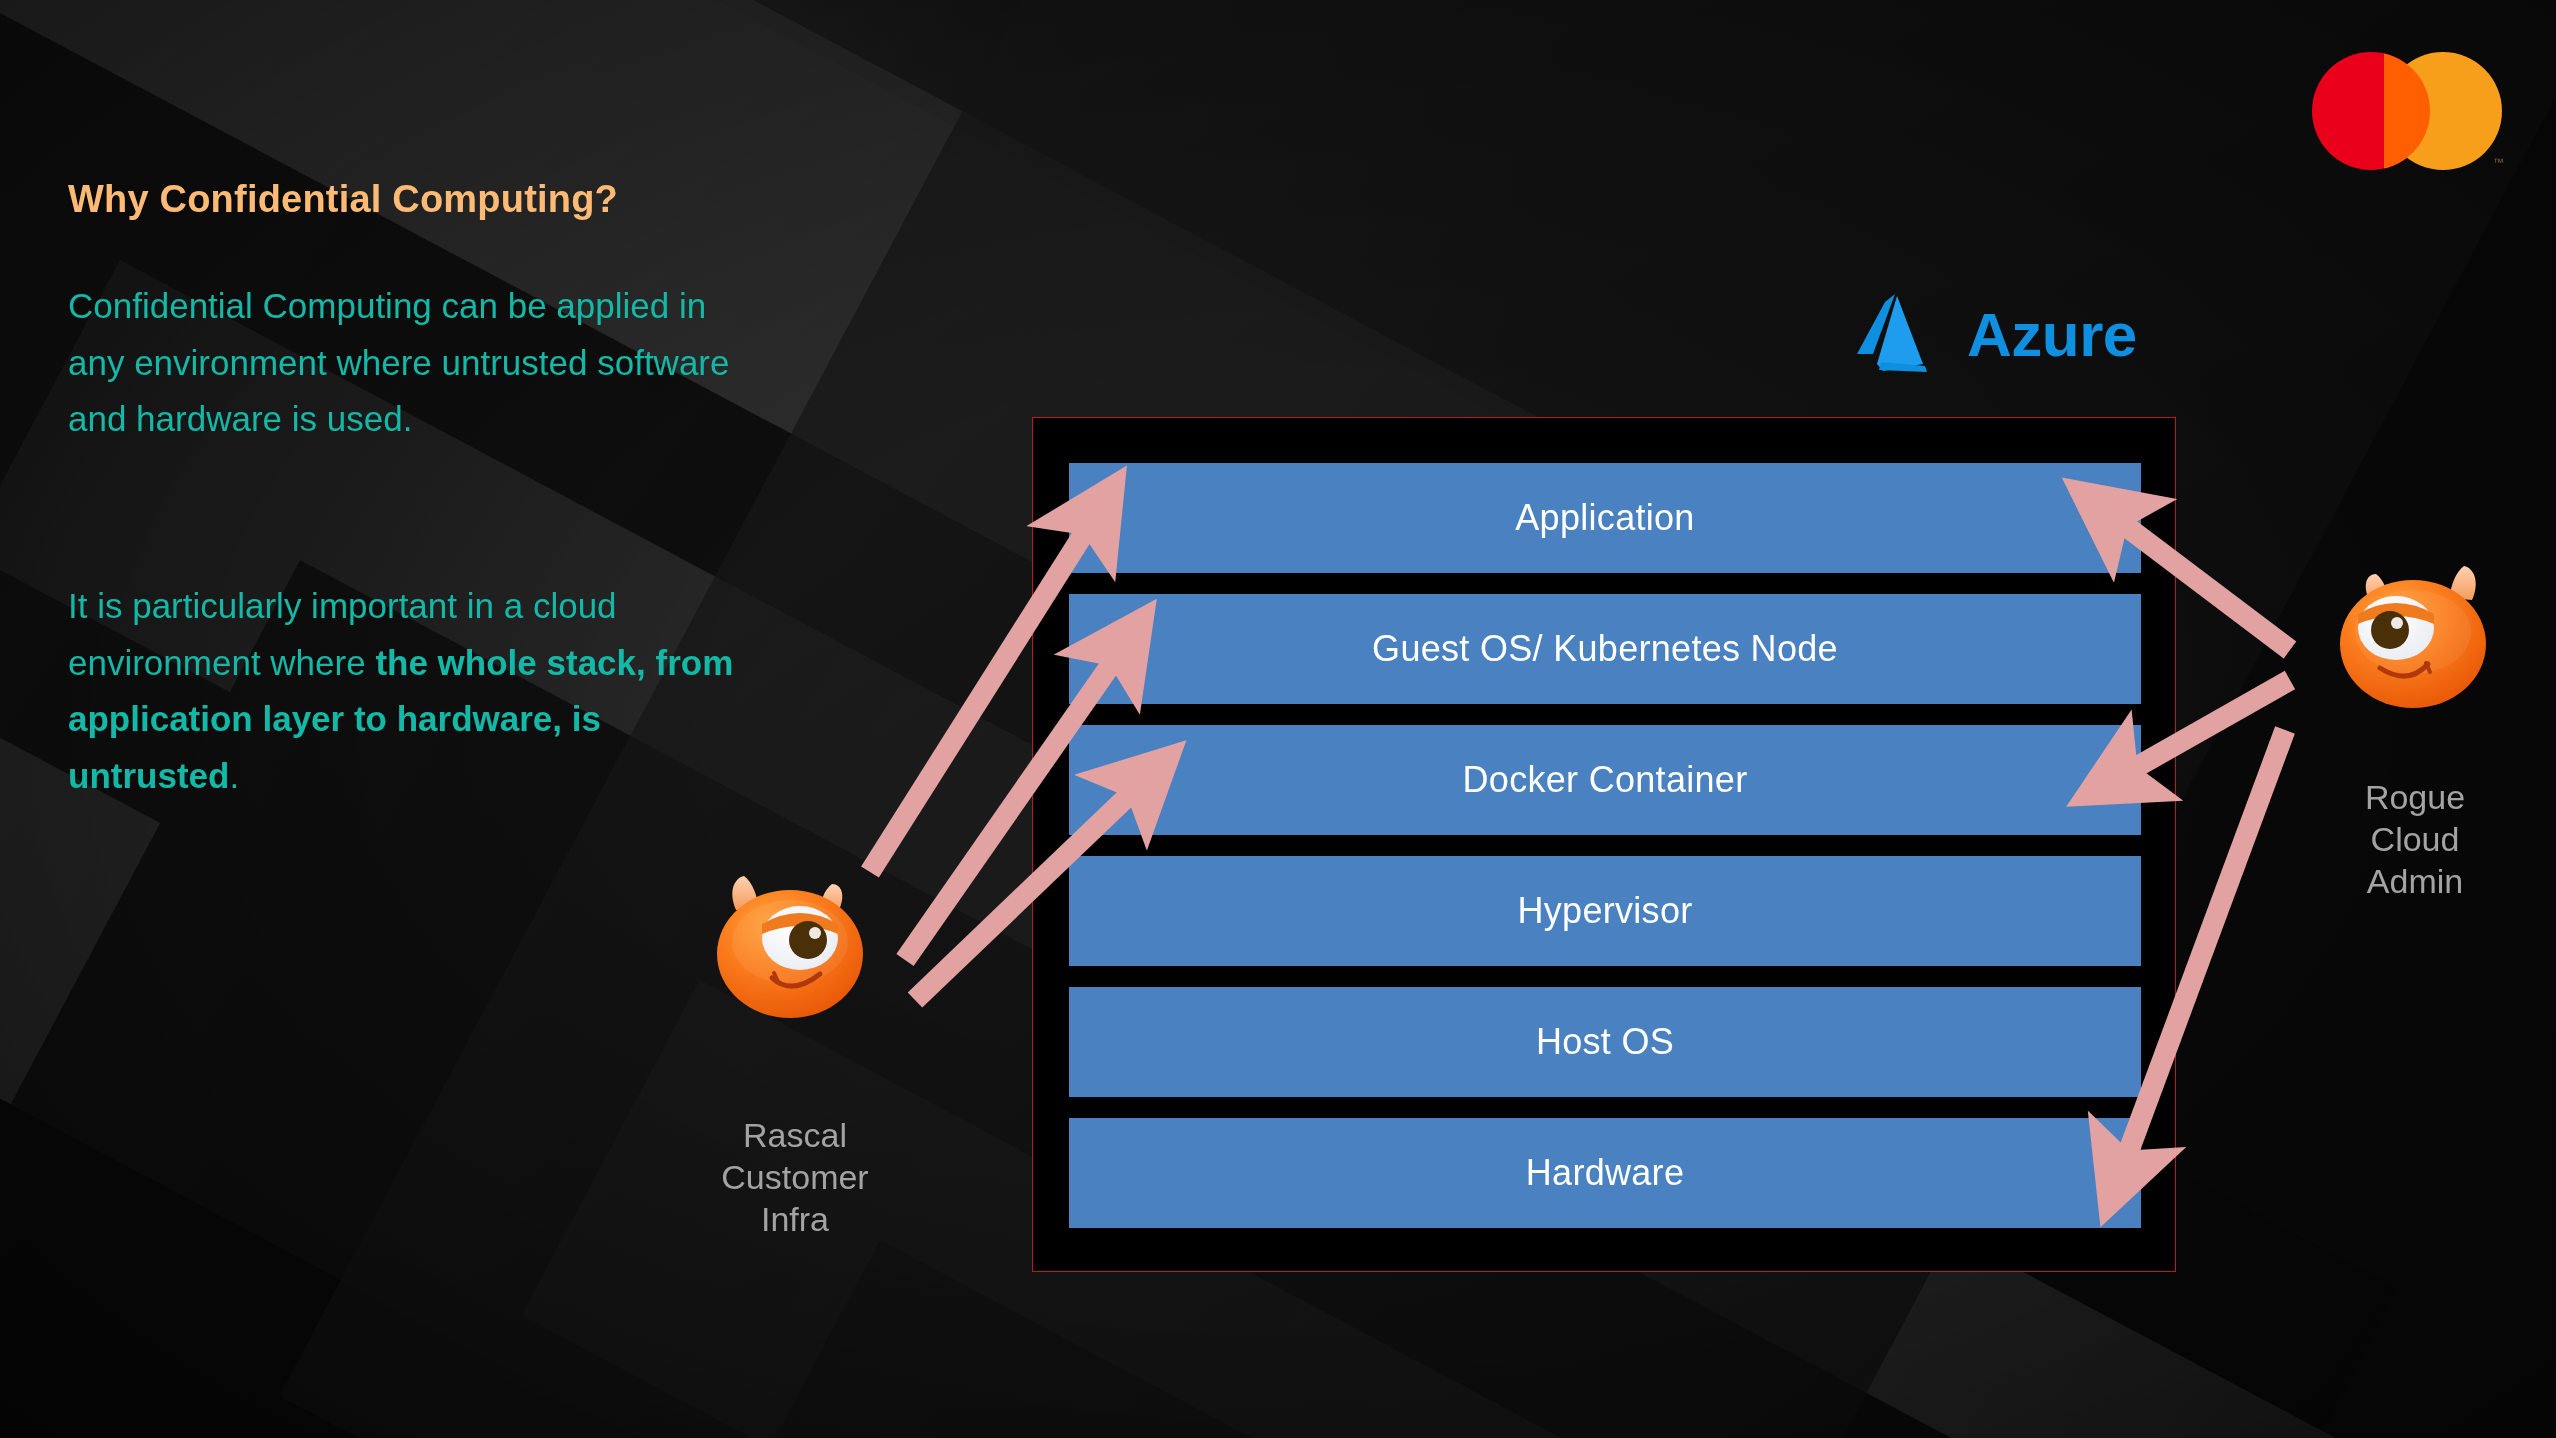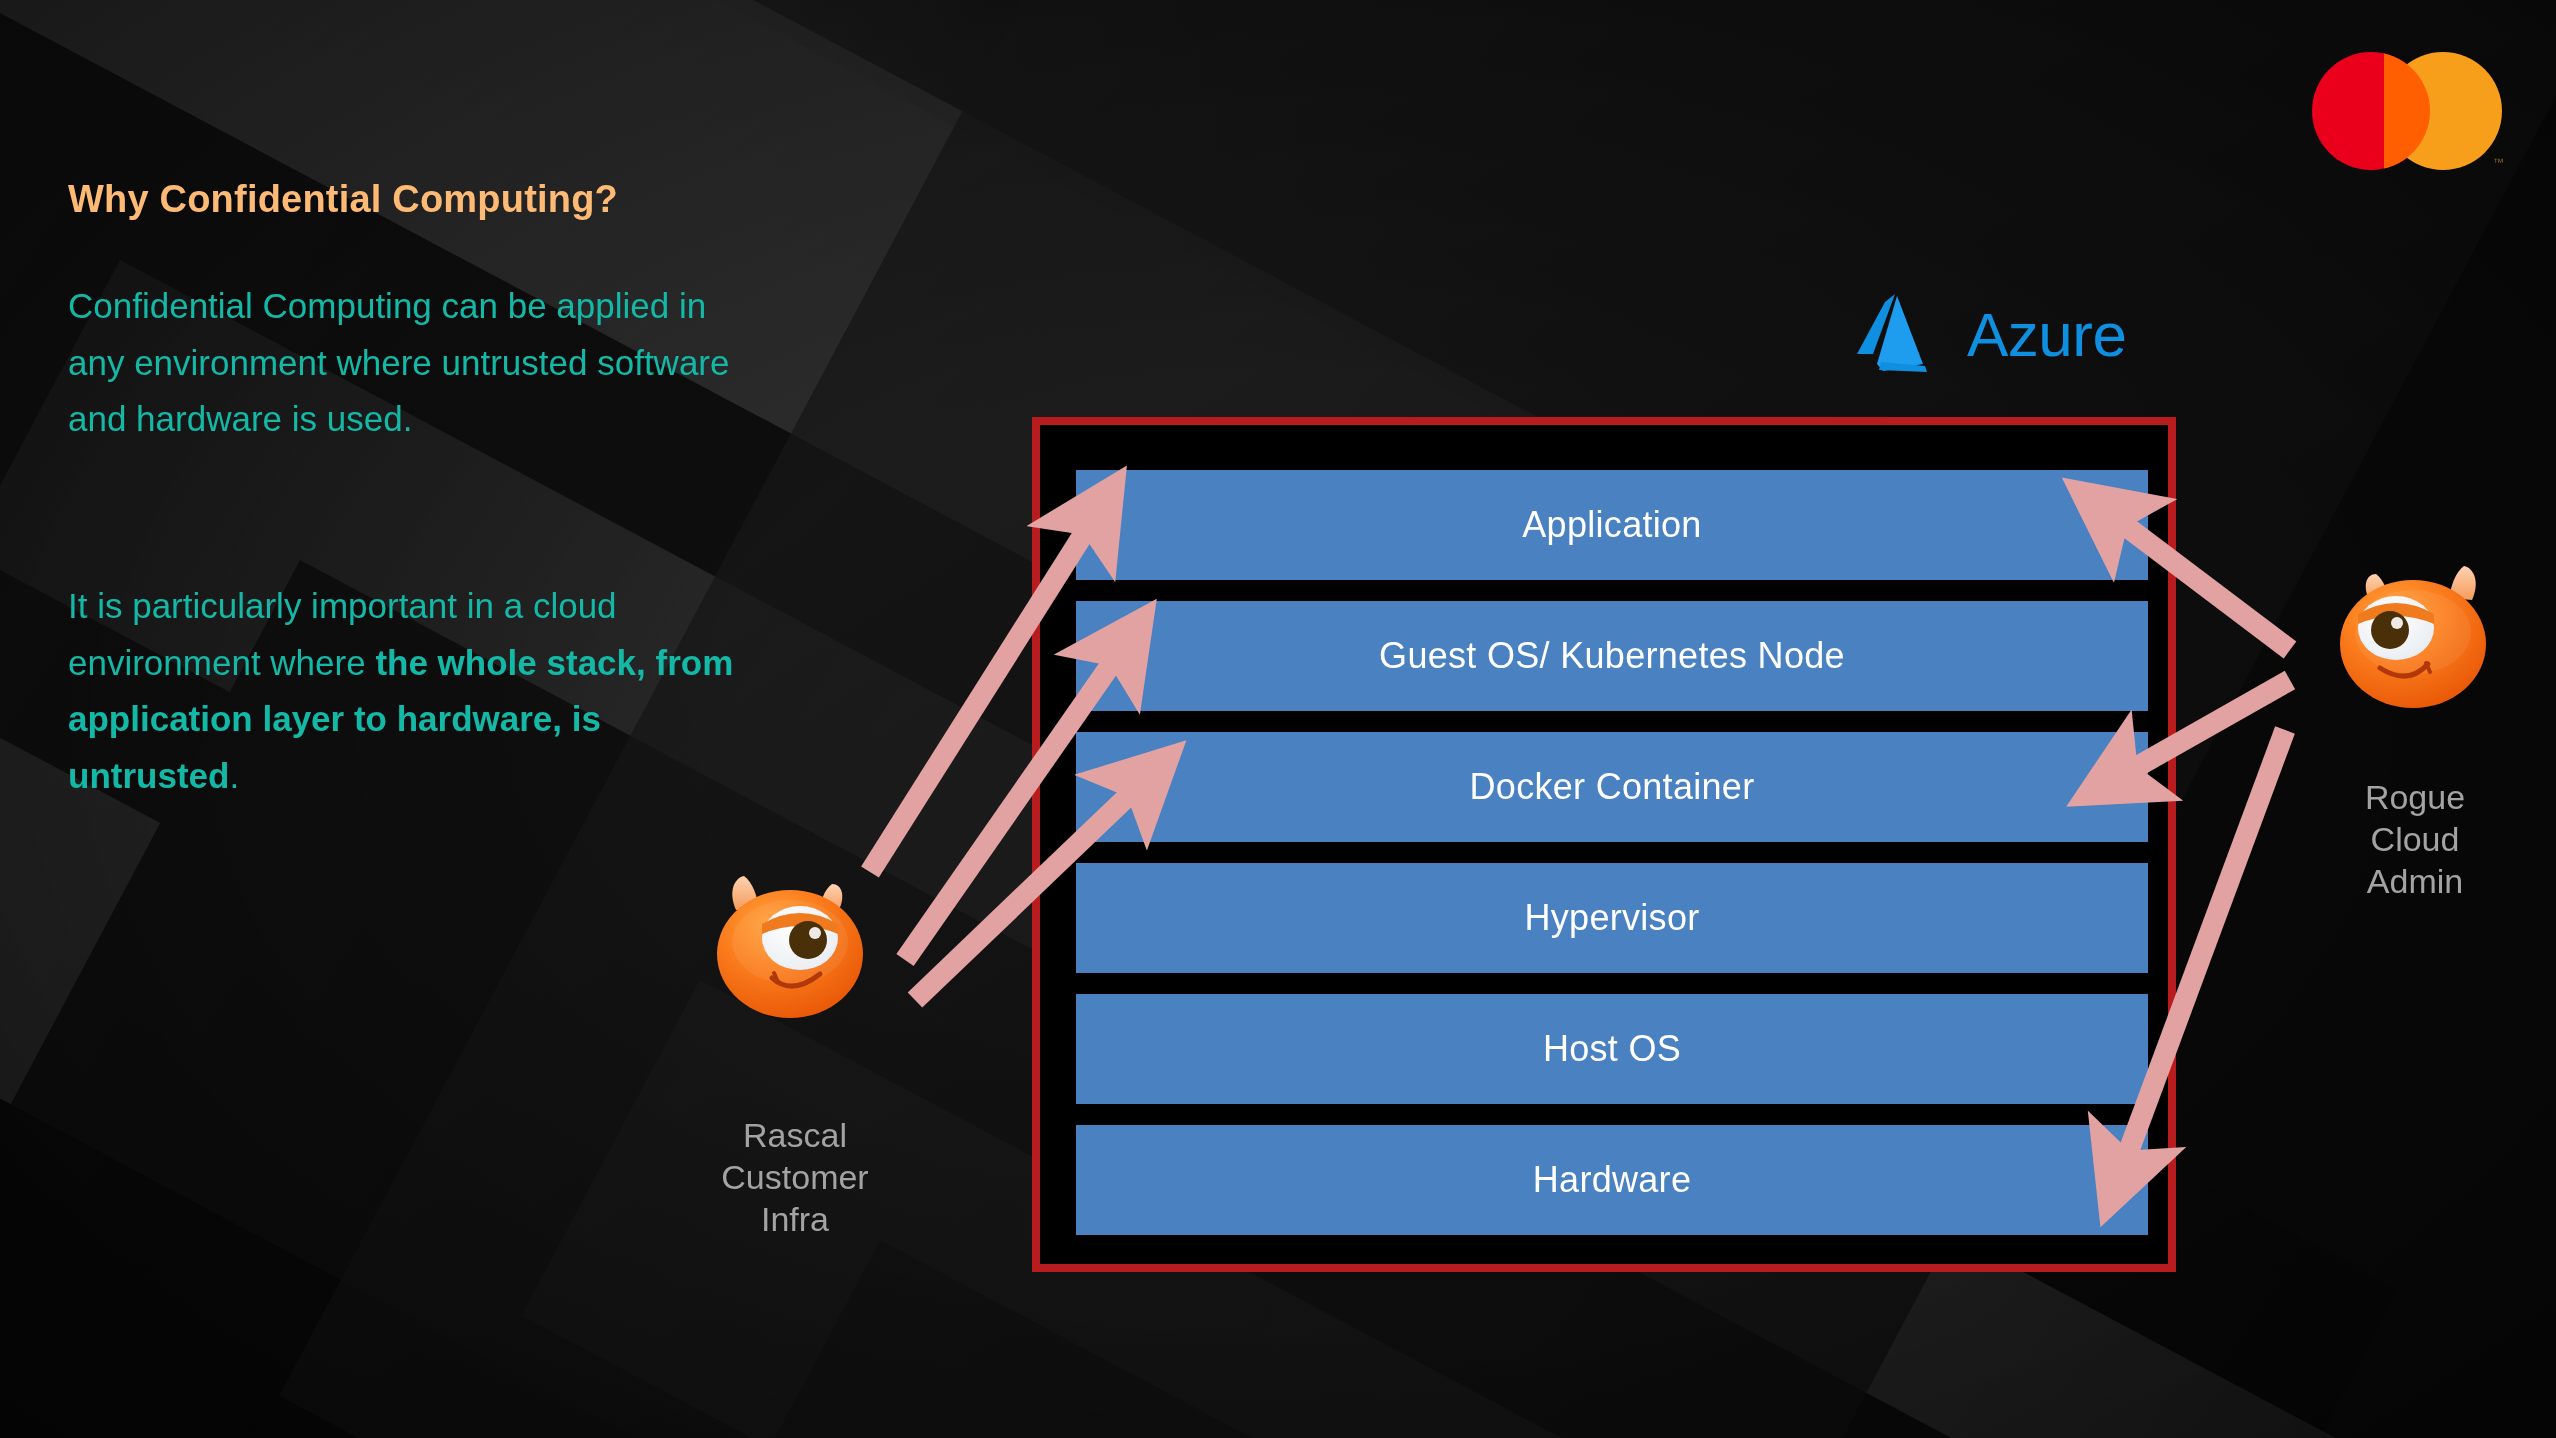--- a/index.html
+++ b/index.html
@@ -155,31 +155,31 @@
   #azure-logo {
     position: absolute;
     left: 1855px; top: 292px;
     display: flex;
     align-items: center;
     gap: 16px;
   }
   #azure-logo .azure-text {
     color: #0F8FE0;
     font-size: 62px;
-    font-weight: 400;
+    font-weight: 700;
     line-height: 1;
     letter-spacing: -.5px;
   }
 
   
   #stack-frame {
     position: absolute;
     left: 1032px; top: 417px;
     width: 1144px; height: 855px;
-    border: 8px solid #b91c1c;
+    border: 1px solid #b91c1c;
     background: #000000;
     box-sizing: border-box;
   }
   #stack-list {
     position: absolute;
     left: 36px; top: 45px;
     width: 1072px;
     display: flex;
     flex-direction: column;
     gap: 21px;

